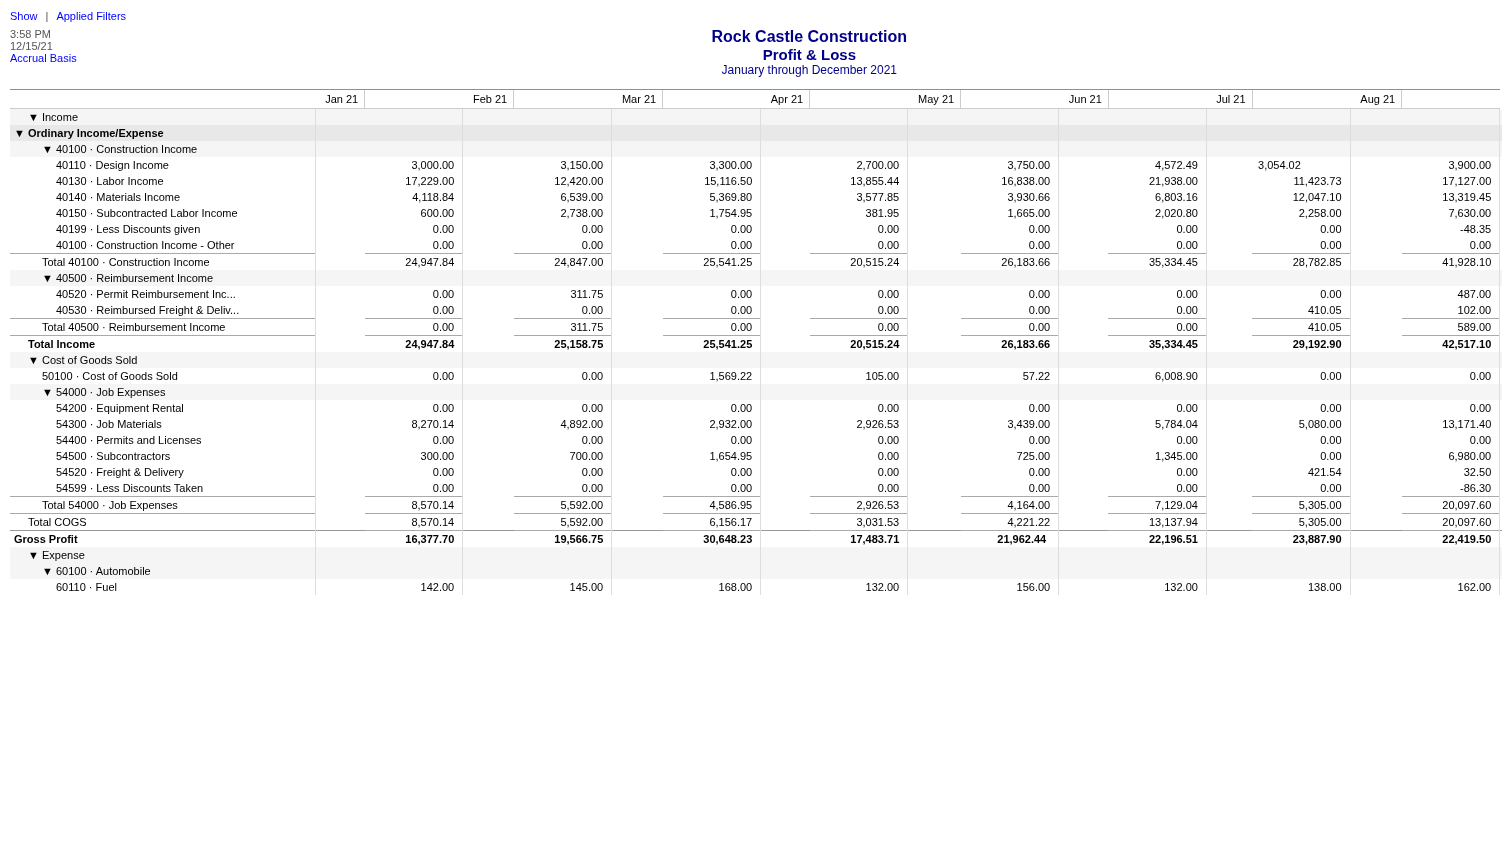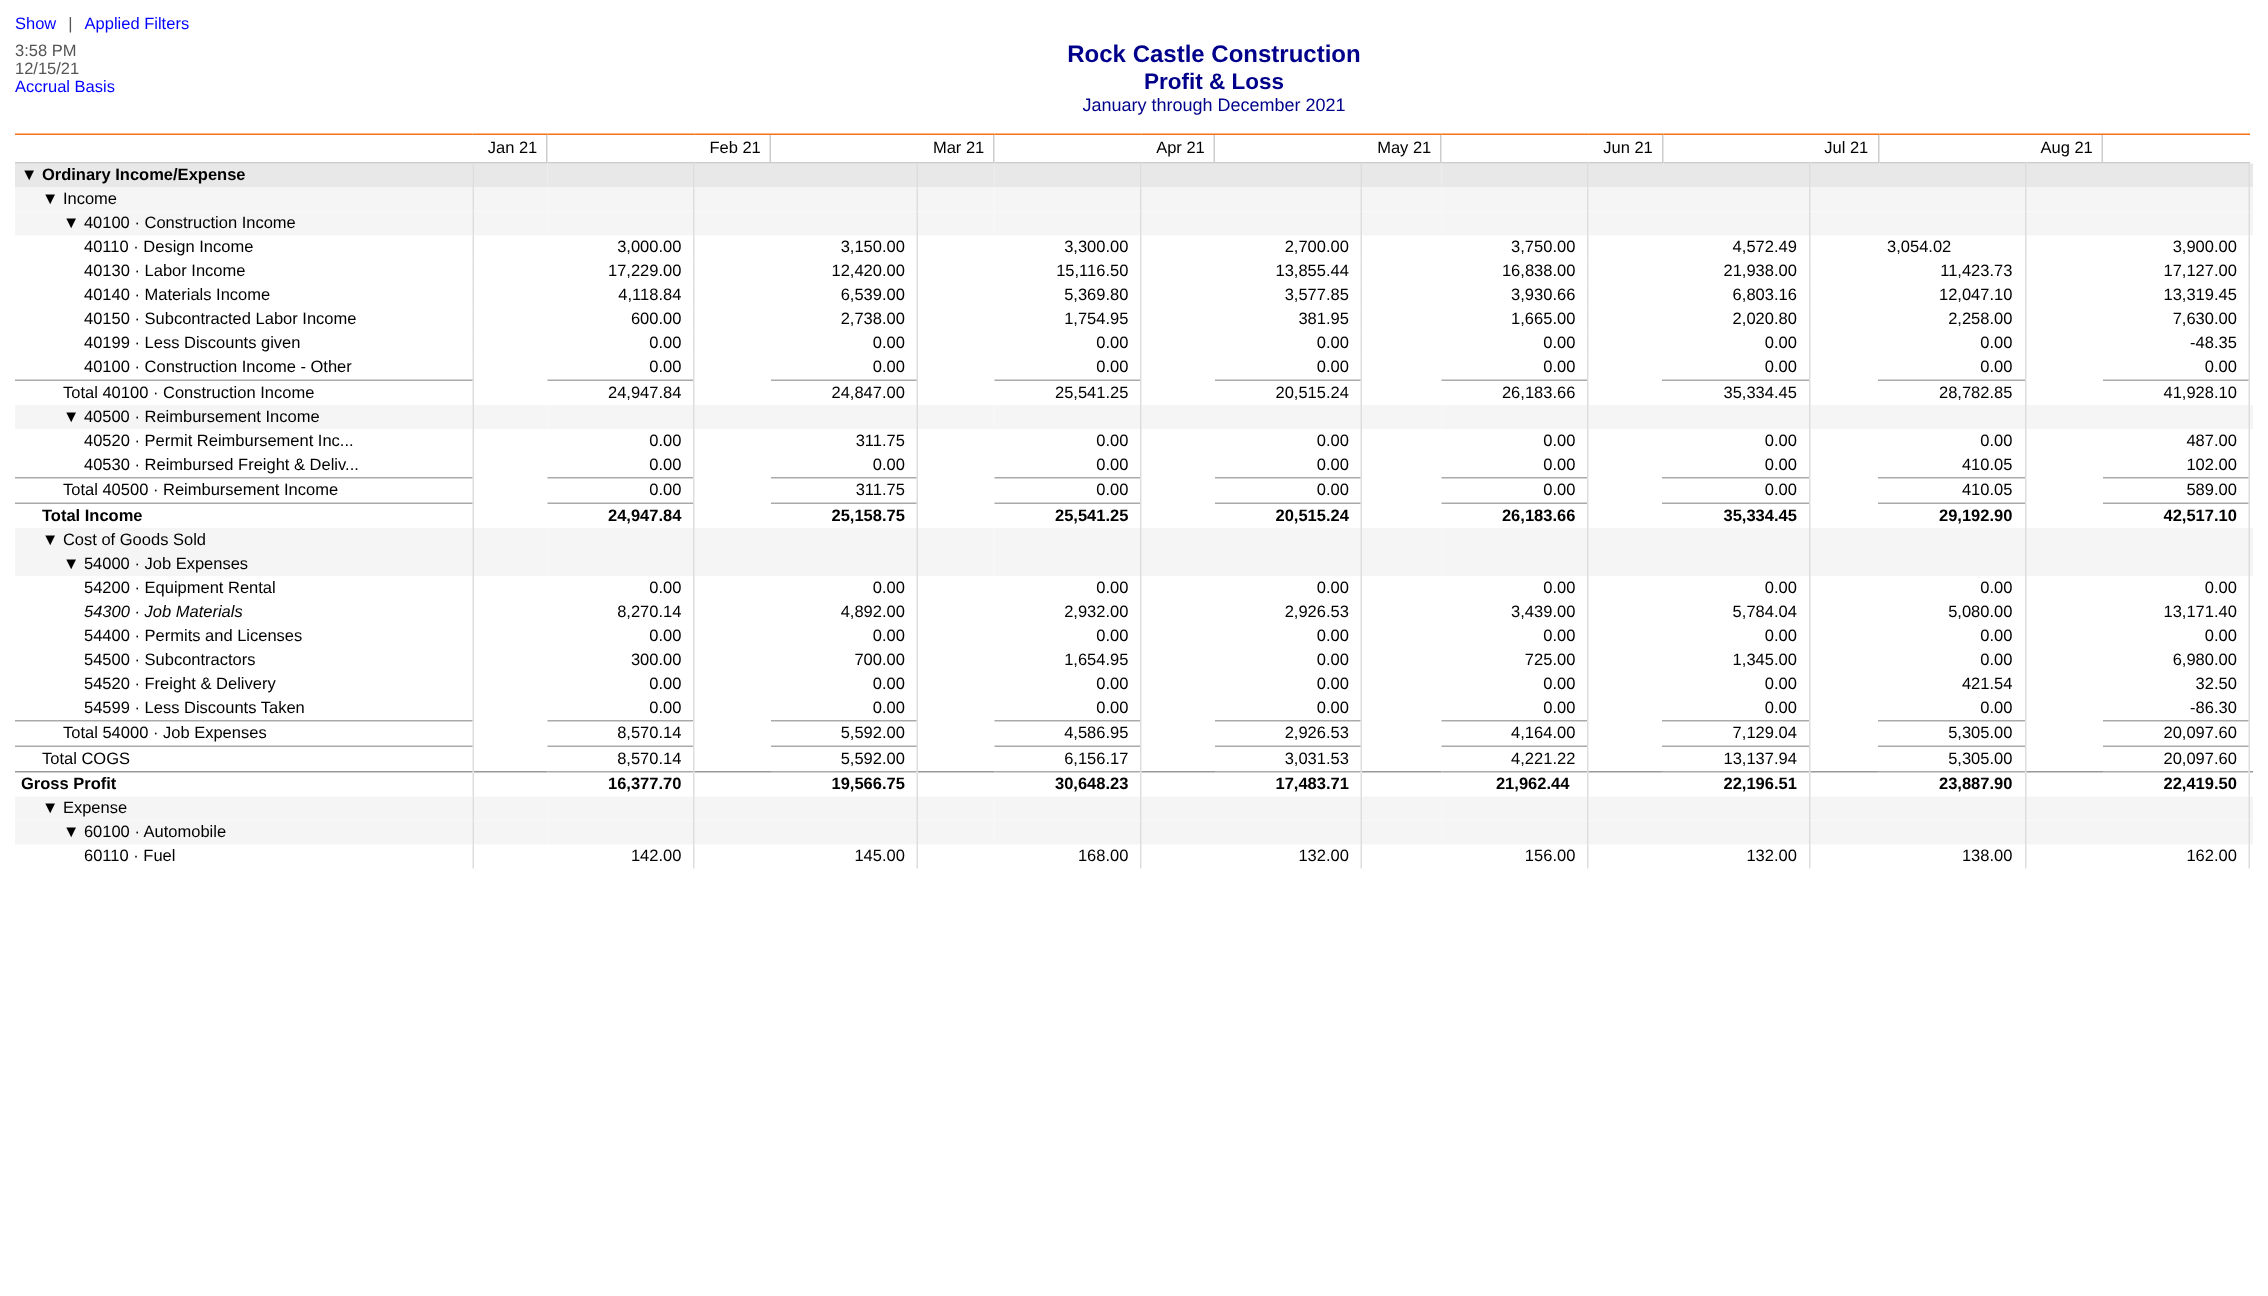--- a/index.html
+++ b/index.html
@@ -77,42 +77,42 @@
       <th style="width:2px; border-left:1px solid #ccc;"></th>
       <th>Jun 21</th>
       <th style="width:2px; border-left:1px solid #ccc;"></th>
       <th>Jul 21</th>
       <th style="width:2px; border-left:1px solid #ccc;"></th>
       <th>Aug 21</th>
       <th style="width:2px; border-left:1px solid #ccc;"></th>
     </tr>
   </thead>
   <tbody id="table-body">
-  <tr style="background-color: rgb(232, 232, 232); font-weight: bold;">
+  <tr style="background-color: rgb(245, 245, 245);">
+        <td style="padding-left: 18px; width: 280px;">▼ Income</td>
+        <td style="width: 2px; border-left: 1px solid rgb(221, 221, 221); padding: 0px;"></td>
+        <td style="text-align: right; padding-right: 8px; min-width: 90px;"></td>
+        <td style="width: 2px; border-left: 1px solid rgb(221, 221, 221); padding: 0px;"></td>
+        <td style="text-align: right; padding-right: 8px; min-width: 90px;"></td>
+        <td style="width: 2px; border-left: 1px solid rgb(221, 221, 221); padding: 0px;"></td>
+        <td style="text-align: right; padding-right: 8px; min-width: 90px;"></td>
+        <td style="width: 2px; border-left: 1px solid rgb(221, 221, 221); padding: 0px;"></td>
+        <td style="text-align: right; padding-right: 8px; min-width: 90px;"></td>
+        <td style="width: 2px; border-left: 1px solid rgb(221, 221, 221); padding: 0px;"></td>
+        <td style="text-align: right; padding-right: 8px; min-width: 90px;"></td>
+        <td style="width: 2px; border-left: 1px solid rgb(221, 221, 221); padding: 0px;"></td>
+        <td style="text-align: right; padding-right: 8px; min-width: 90px;"></td>
+        <td style="width: 2px; border-left: 1px solid rgb(221, 221, 221); padding: 0px;"></td>
+        <td style="text-align: right; padding-right: 8px; min-width: 90px;"></td>
+        <td style="width: 2px; border-left: 1px solid rgb(221, 221, 221); padding: 0px;"></td>
+        <td style="text-align: right; padding-right: 8px; min-width: 90px;"></td>
+        <td style="width: 2px; border-left: 1px solid rgb(221, 221, 221); padding: 0px;"></td>
+      </tr>
+      <tr style="background-color: rgb(232, 232, 232); font-weight: bold;">
         <td style="padding-left: 4px; width: 280px;">▼ Ordinary Income/Expense</td>
-        <td style="width: 2px; border-left: 1px solid rgb(221, 221, 221); padding: 0px;"></td>
-        <td style="text-align: right; padding-right: 8px; min-width: 90px;"></td>
-        <td style="width: 2px; border-left: 1px solid rgb(221, 221, 221); padding: 0px;"></td>
-        <td style="text-align: right; padding-right: 8px; min-width: 90px;"></td>
-        <td style="width: 2px; border-left: 1px solid rgb(221, 221, 221); padding: 0px;"></td>
-        <td style="text-align: right; padding-right: 8px; min-width: 90px;"></td>
-        <td style="width: 2px; border-left: 1px solid rgb(221, 221, 221); padding: 0px;"></td>
-        <td style="text-align: right; padding-right: 8px; min-width: 90px;"></td>
-        <td style="width: 2px; border-left: 1px solid rgb(221, 221, 221); padding: 0px;"></td>
-        <td style="text-align: right; padding-right: 8px; min-width: 90px;"></td>
-        <td style="width: 2px; border-left: 1px solid rgb(221, 221, 221); padding: 0px;"></td>
-        <td style="text-align: right; padding-right: 8px; min-width: 90px;"></td>
-        <td style="width: 2px; border-left: 1px solid rgb(221, 221, 221); padding: 0px;"></td>
-        <td style="text-align: right; padding-right: 8px; min-width: 90px;"></td>
-        <td style="width: 2px; border-left: 1px solid rgb(221, 221, 221); padding: 0px;"></td>
-        <td style="text-align: right; padding-right: 8px; min-width: 90px;"></td>
-        <td style="width: 2px; border-left: 1px solid rgb(221, 221, 221); padding: 0px;"></td>
-      </tr>
-      <tr style="background-color: rgb(245, 245, 245);">
-        <td style="padding-left: 18px; width: 280px;">▼ Income</td>
         <td style="width: 2px; border-left: 1px solid rgb(221, 221, 221); padding: 0px;"></td>
         <td style="text-align: right; padding-right: 8px; min-width: 90px;"></td>
         <td style="width: 2px; border-left: 1px solid rgb(221, 221, 221); padding: 0px;"></td>
         <td style="text-align: right; padding-right: 8px; min-width: 90px;"></td>
         <td style="width: 2px; border-left: 1px solid rgb(221, 221, 221); padding: 0px;"></td>
         <td style="text-align: right; padding-right: 8px; min-width: 90px;"></td>
         <td style="width: 2px; border-left: 1px solid rgb(221, 221, 221); padding: 0px;"></td>
         <td style="text-align: right; padding-right: 8px; min-width: 90px;"></td>
         <td style="width: 2px; border-left: 1px solid rgb(221, 221, 221); padding: 0px;"></td>
         <td style="text-align: right; padding-right: 8px; min-width: 90px;"></td>
@@ -397,20 +397,40 @@
         <td style="width: 2px; border-left: 1px solid rgb(221, 221, 221); padding: 0px;"></td>
         <td style="text-align: right; padding-right: 8px; min-width: 90px;"></td>
         <td style="width: 2px; border-left: 1px solid rgb(221, 221, 221); padding: 0px;"></td>
         <td style="text-align: right; padding-right: 8px; min-width: 90px;"></td>
         <td style="width: 2px; border-left: 1px solid rgb(221, 221, 221); padding: 0px;"></td>
         <td style="text-align: right; padding-right: 8px; min-width: 90px;"></td>
         <td style="width: 2px; border-left: 1px solid rgb(221, 221, 221); padding: 0px;"></td>
         <td style="text-align: right; padding-right: 8px; min-width: 90px;"></td>
         <td style="width: 2px; border-left: 1px solid rgb(221, 221, 221); padding: 0px;"></td>
       </tr>
+      <tr>
+        <td style="padding-left: 32px; width: 280px;">50100 · Cost of Goods Sold</td>
+        <td style="width: 2px; border-left: 1px solid rgb(221, 221, 221); padding: 0px;"></td>
+        <td style="text-align: right; padding-right: 8px; min-width: 90px;">0.00</td>
+        <td style="width: 2px; border-left: 1px solid rgb(221, 221, 221); padding: 0px;"></td>
+        <td style="text-align: right; padding-right: 8px; min-width: 90px;">0.00</td>
+        <td style="width: 2px; border-left: 1px solid rgb(221, 221, 221); padding: 0px;"></td>
+        <td style="text-align: right; padding-right: 8px; min-width: 90px;">1,569.22</td>
+        <td style="width: 2px; border-left: 1px solid rgb(221, 221, 221); padding: 0px;"></td>
+        <td style="text-align: right; padding-right: 8px; min-width: 90px;">105.00</td>
+        <td style="width: 2px; border-left: 1px solid rgb(221, 221, 221); padding: 0px;"></td>
+        <td style="text-align: right; padding-right: 8px; min-width: 90px;">57.22</td>
+        <td style="width: 2px; border-left: 1px solid rgb(221, 221, 221); padding: 0px;"></td>
+        <td style="text-align: right; padding-right: 8px; min-width: 90px;">6,008.90</td>
+        <td style="width: 2px; border-left: 1px solid rgb(221, 221, 221); padding: 0px;"></td>
+        <td style="text-align: right; padding-right: 8px; min-width: 90px;">0.00</td>
+        <td style="width: 2px; border-left: 1px solid rgb(221, 221, 221); padding: 0px;"></td>
+        <td style="text-align: right; padding-right: 8px; min-width: 90px;">0.00</td>
+        <td style="width: 2px; border-left: 1px solid rgb(221, 221, 221); padding: 0px;"></td>
+      </tr>
       <tr style="background-color: rgb(245, 245, 245);">
         <td style="padding-left: 32px; width: 280px;">▼ 54000 · Job Expenses</td>
         <td style="width: 2px; border-left: 1px solid rgb(221, 221, 221); padding: 0px;"></td>
         <td style="text-align: right; padding-right: 8px; min-width: 90px;"></td>
         <td style="width: 2px; border-left: 1px solid rgb(221, 221, 221); padding: 0px;"></td>
         <td style="text-align: right; padding-right: 8px; min-width: 90px;"></td>
         <td style="width: 2px; border-left: 1px solid rgb(221, 221, 221); padding: 0px;"></td>
         <td style="text-align: right; padding-right: 8px; min-width: 90px;"></td>
         <td style="width: 2px; border-left: 1px solid rgb(221, 221, 221); padding: 0px;"></td>
         <td style="text-align: right; padding-right: 8px; min-width: 90px;"></td>
@@ -438,21 +458,21 @@
         <td style="text-align: right; padding-right: 8px; min-width: 90px;">0.00</td>
         <td style="width: 2px; border-left: 1px solid rgb(221, 221, 221); padding: 0px;"></td>
         <td style="text-align: right; padding-right: 8px; min-width: 90px;">0.00</td>
         <td style="width: 2px; border-left: 1px solid rgb(221, 221, 221); padding: 0px;"></td>
         <td style="text-align: right; padding-right: 8px; min-width: 90px;">0.00</td>
         <td style="width: 2px; border-left: 1px solid rgb(221, 221, 221); padding: 0px;"></td>
         <td style="text-align: right; padding-right: 8px; min-width: 90px;">0.00</td>
         <td style="width: 2px; border-left: 1px solid rgb(221, 221, 221); padding: 0px;"></td>
       </tr>
       <tr>
-        <td style="padding-left: 46px; width: 280px; font-style: italic;">54300 · Job Materials</td>
+        <td style="padding-left: 46px; width: 280px;">54300 · Job Materials</td>
         <td style="width: 2px; border-left: 1px solid rgb(221, 221, 221); padding: 0px;"></td>
         <td style="text-align: right; padding-right: 8px; min-width: 90px;">8,270.14</td>
         <td style="width: 2px; border-left: 1px solid rgb(221, 221, 221); padding: 0px;"></td>
         <td style="text-align: right; padding-right: 8px; min-width: 90px;">4,892.00</td>
         <td style="width: 2px; border-left: 1px solid rgb(221, 221, 221); padding: 0px;"></td>
         <td style="text-align: right; padding-right: 8px; min-width: 90px;">2,932.00</td>
         <td style="width: 2px; border-left: 1px solid rgb(221, 221, 221); padding: 0px;"></td>
         <td style="text-align: right; padding-right: 8px; min-width: 90px;">2,926.53</td>
         <td style="width: 2px; border-left: 1px solid rgb(221, 221, 221); padding: 0px;"></td>
         <td style="text-align: right; padding-right: 8px; min-width: 90px;">3,439.00</td>

